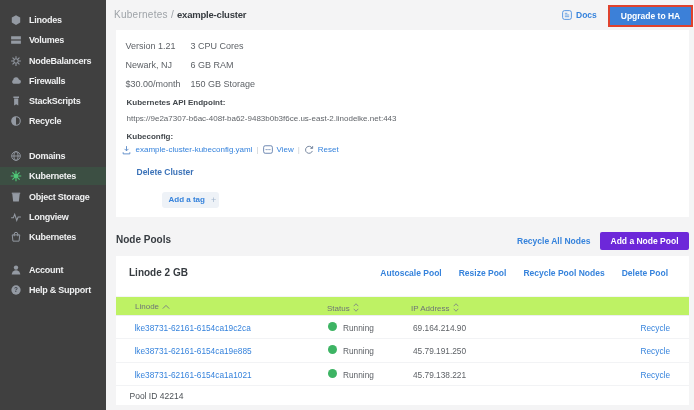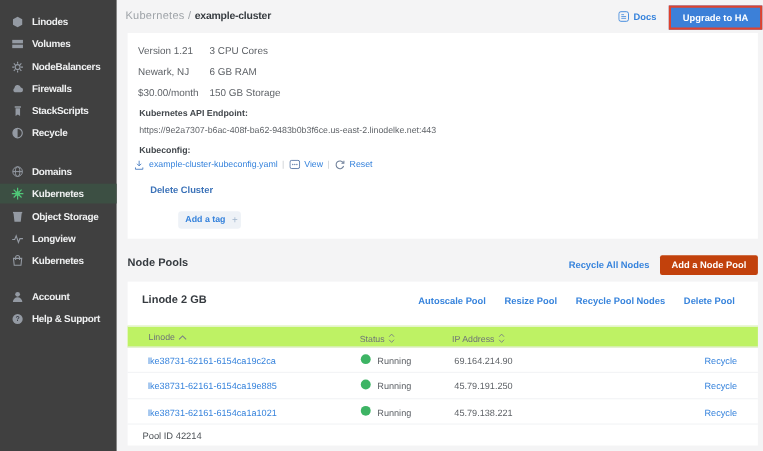--- a/index.html
+++ b/index.html
@@ -24,21 +24,21 @@
 .spec { position:absolute; font-size:9px; color:#5e6267; line-height:1; }
 .lbl { position:absolute; font-size:8px; font-weight:700; color:#43484d; line-height:1; }
 .small { position:absolute; font-size:8px; color:#606469; line-height:1; }
 .kcrow { position:absolute; font-size:8px; color:#3683dc; line-height:1; display:flex; align-items:center; }
 .sep { color:#c9cdd1; padding:0 4px; }
 .delete { position:absolute; left:20.5px; top:138px; font-size:8.5px; font-weight:700; color:#3b72b8; line-height:1; }
 .tag { position:absolute; left:9.5px; top:162px; width:57px; height:15.5px; background:#eef2f7; border-radius:3px; display:flex; align-items:center; font-size:8px; font-weight:700; color:#3683dc;margin-left:36px; }
 
 .np-title { position:absolute; left:116px; top:235px; font-size:10px; font-weight:700; color:#363b40; line-height:1; }
 .recycle-all { position:absolute; left:517px; top:237px; font-size:8.5px; font-weight:700; color:#3683dc; line-height:1; }
-.addpool { position:absolute; left:600px; top:232px; width:89px; height:18px; background:#c2410c; border-radius:2px; color:#fff; font-size:8.5px; font-weight:700; display:flex; align-items:center; justify-content:center; }
+.addpool { position:absolute; left:600px; top:232px; width:89px; height:18px; background:#6d28d9; border-radius:2px; color:#fff; font-size:8.5px; font-weight:700; display:flex; align-items:center; justify-content:center; }
 
 .card2 { position:absolute; left:116px; top:256px; width:573px; height:148.5px; background:#fff; }
 .pool-name { position:absolute; left:13px; top:12px; font-size:10px; font-weight:700; color:#363b40; line-height:1; }
 .pool-links { position:absolute; right:21px; top:13px; font-size:8.5px; font-weight:700; color:#3683dc; line-height:1; white-space:nowrap; }
 .pool-links span { margin-left:17px; }
 .thead { position:absolute; left:0; top:39.5px; width:573px; height:20px; background:#bef264; border-top:1px solid #f4f5f6; border-bottom:1px solid #eceeef; }
 .th { position:absolute; top:6px; font-size:8px; color:#6e7377; line-height:1; }
 .row { position:absolute; left:0; width:573px; height:23.5px; border-bottom:1px solid #f2f3f5; font-size:8.3px; }
 .row .cell { position:absolute; top:8px; line-height:1; }
 .link { color:#3683dc; }

